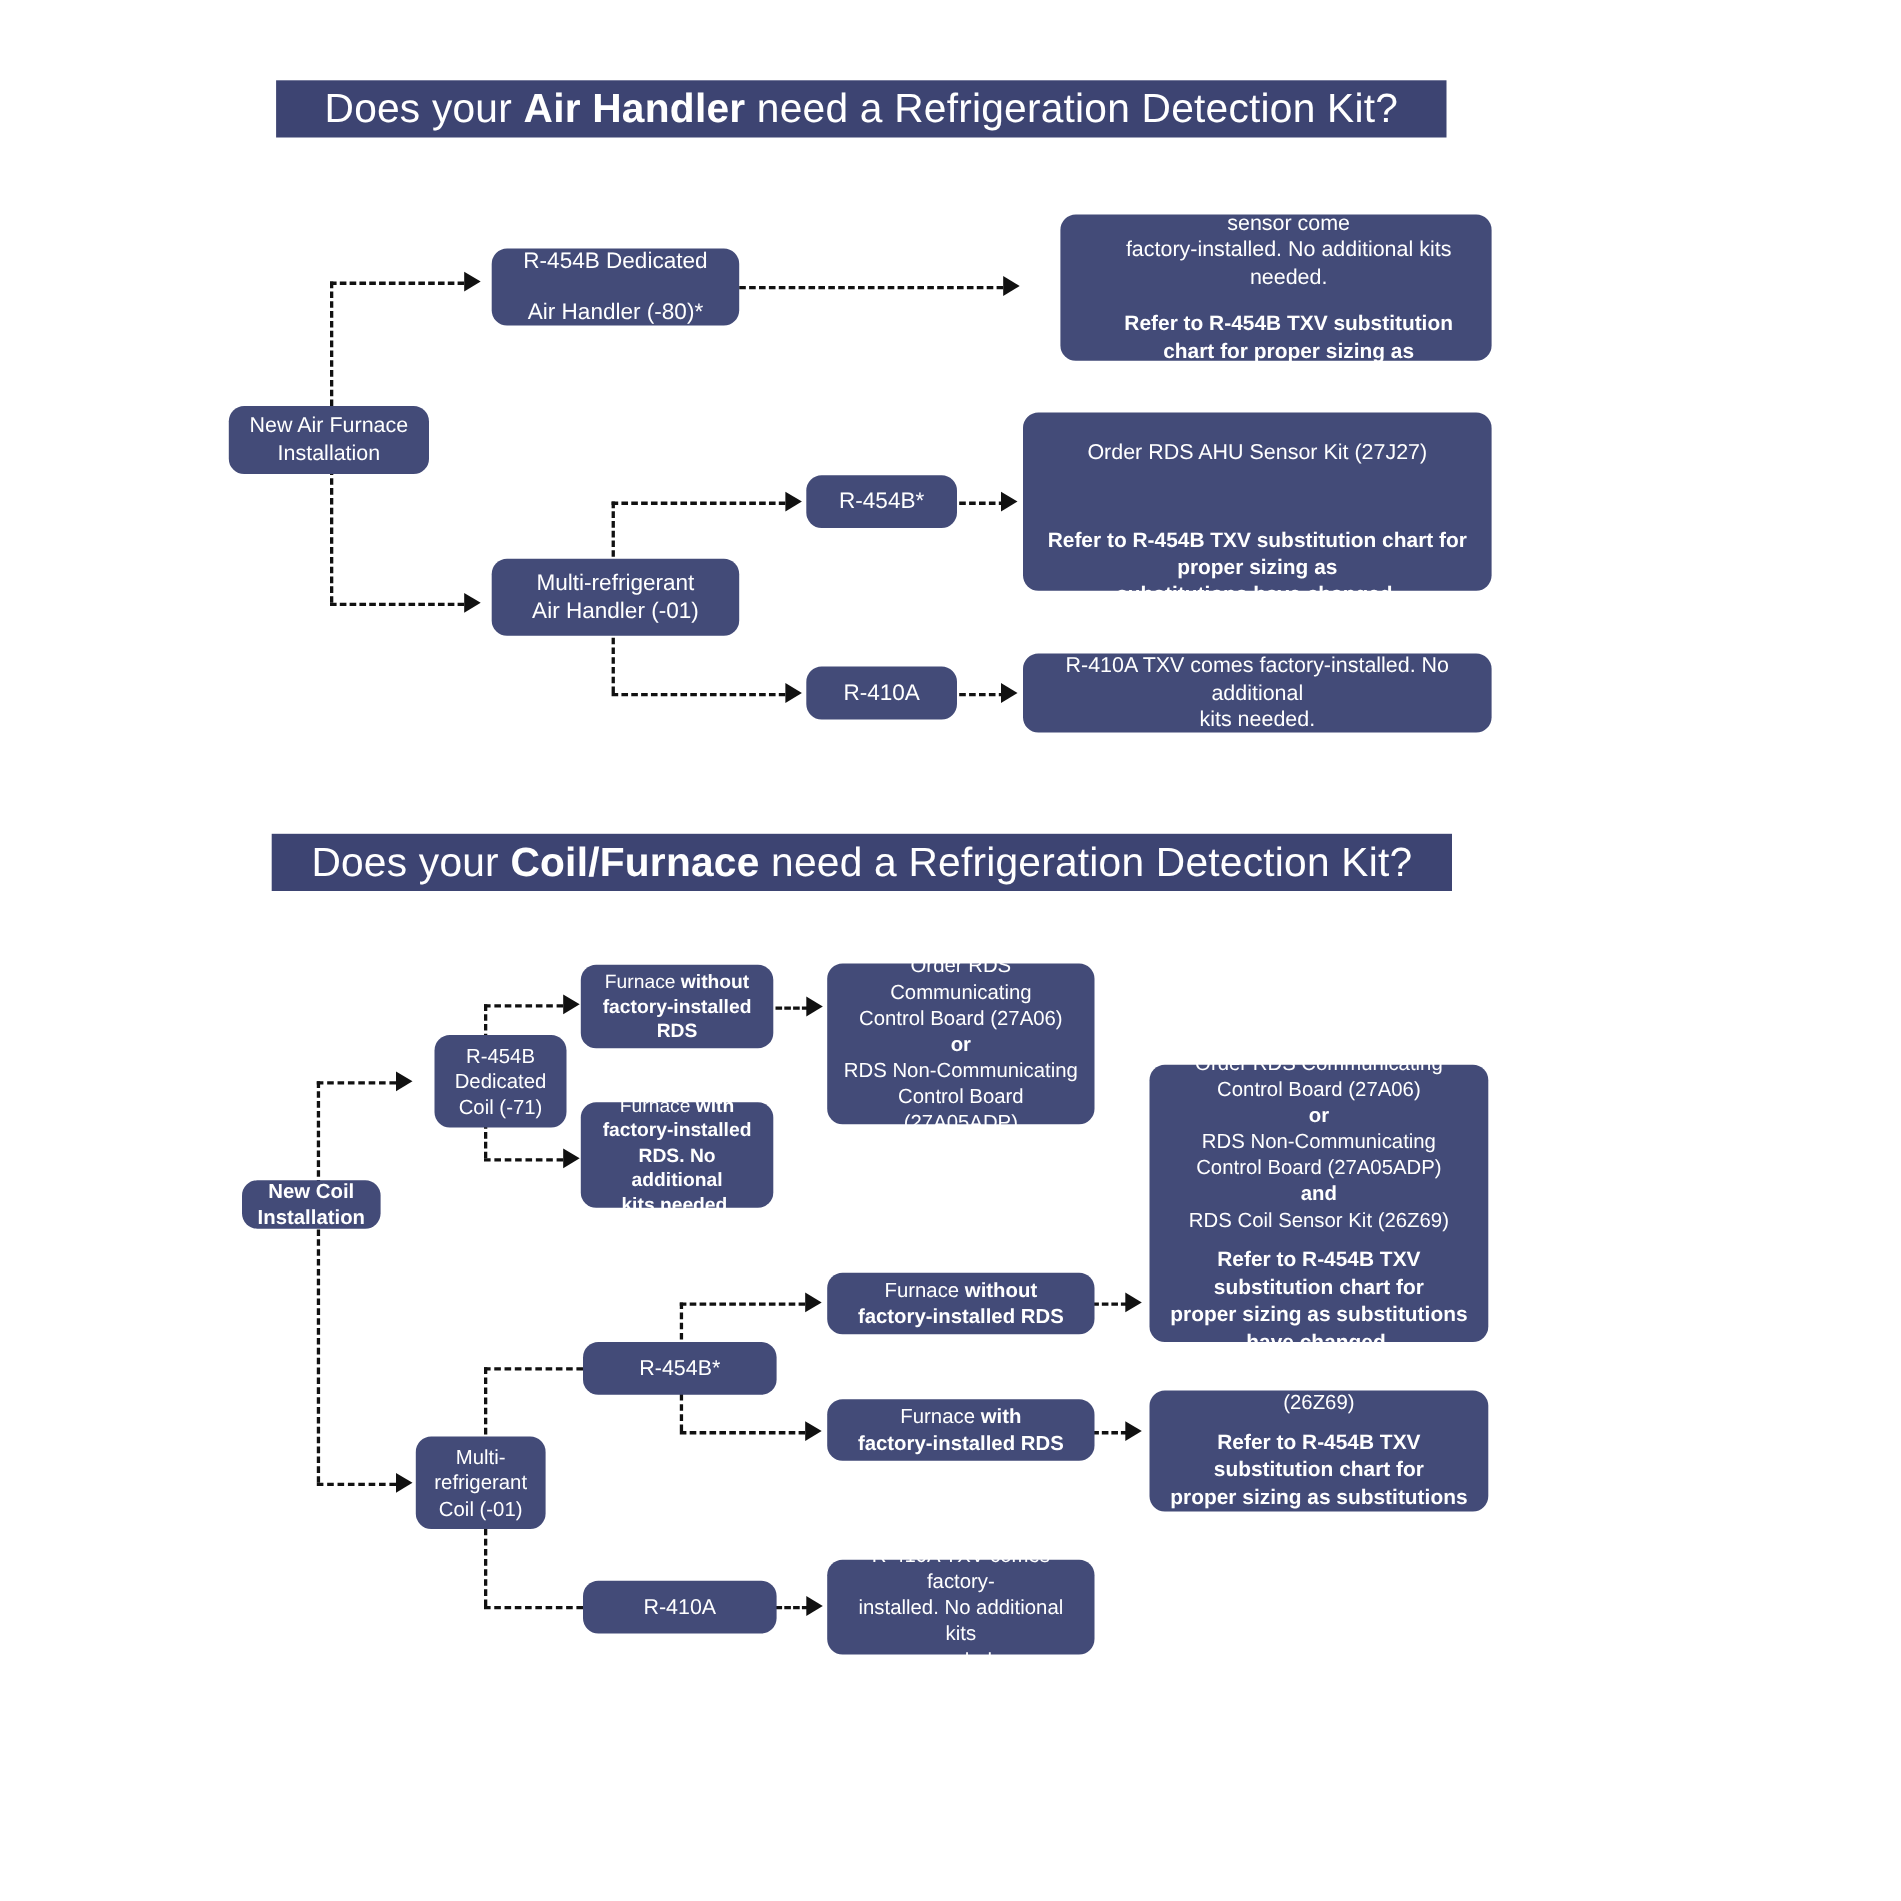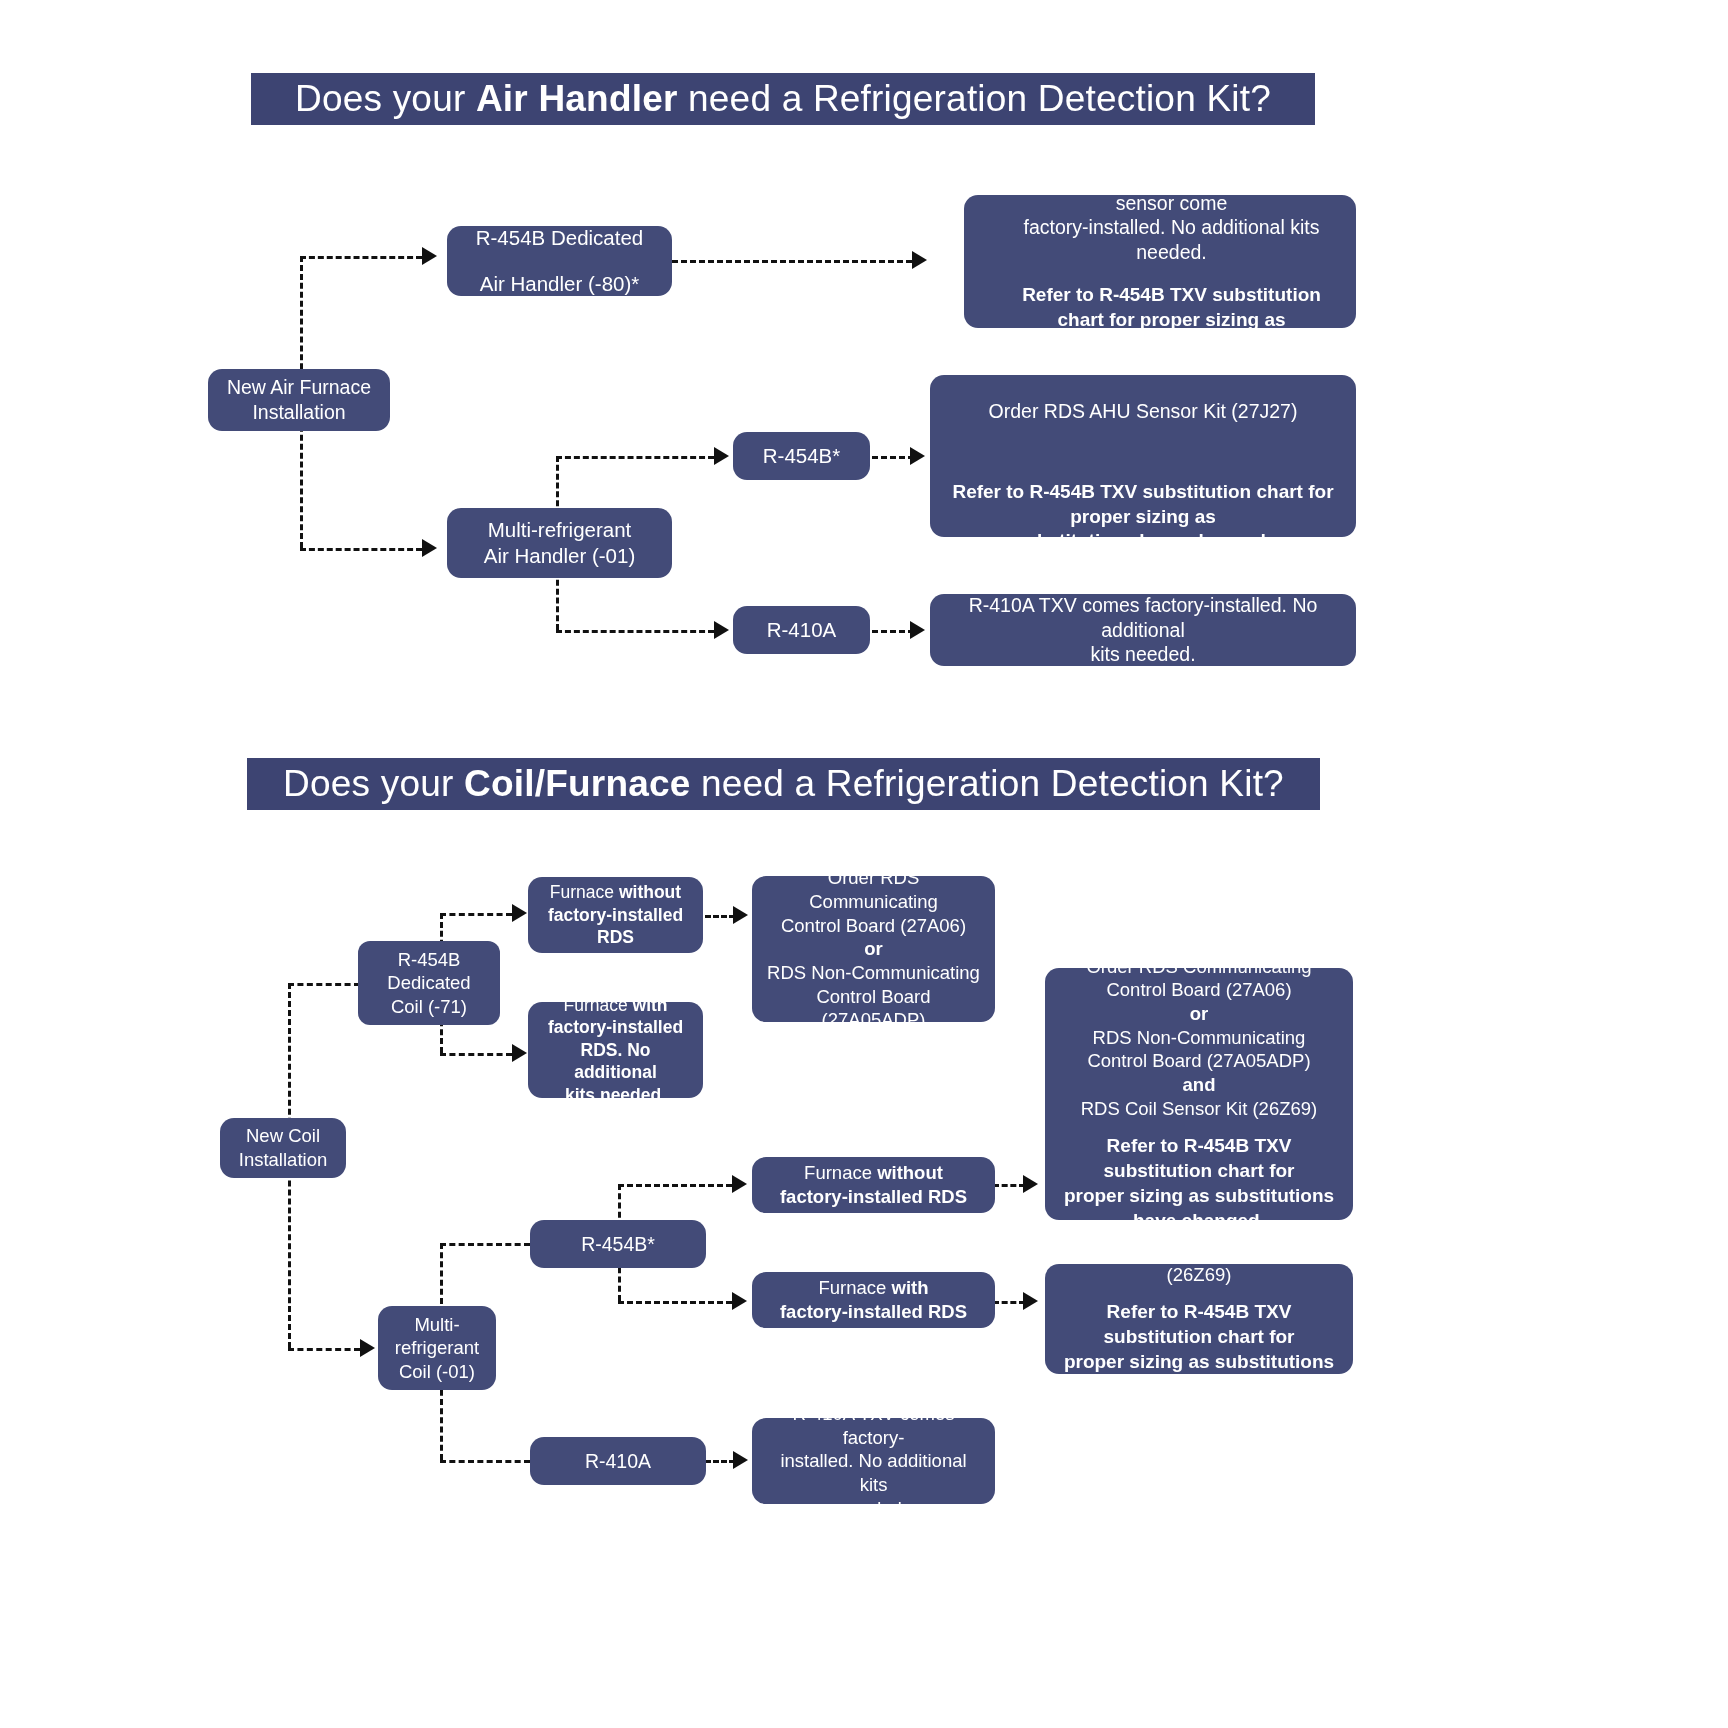--- a/index.html
+++ b/index.html
@@ -142,26 +142,26 @@
   <div class="arrow" style="left:732px;top:1292px;"></div>
 
   <div class="h" style="left:993px;top:1184px;width:32px;"></div>
   <div class="arrow" style="left:1023px;top:1175px;"></div>
   <div class="h" style="left:993px;top:1301px;width:32px;"></div>
   <div class="arrow" style="left:1023px;top:1292px;"></div>
 
   <div class="h" style="left:705px;top:1460px;width:30px;"></div>
   <div class="arrow" style="left:733px;top:1451px;"></div>
 
-  <div class="node" style="left:220px;top:1118px;width:126px;height:60px;">
+  <div class="node" style="left:220px;top:1073px;width:126px;height:44px;font-weight:bold;">
     <span class="ln t18">New Coil</span>
     <span class="ln t18">Installation</span>
   </div>
 
-  <div class="node" style="left:358px;top:941px;width:142px;height:84px;border-radius:12px;">
+  <div class="node" style="left:395px;top:941px;width:120px;height:84px;">
     <span class="ln t18">R-454B</span>
     <span class="ln t18">Dedicated</span>
     <span class="ln t18">Coil (-71)</span>
   </div>
 
   <div class="node" style="left:378px;top:1306px;width:118px;height:84px;">
     <span class="ln t18">Multi-</span>
     <span class="ln t18">refrigerant</span>
     <span class="ln t18">Coil (-01)</span>
   </div>

